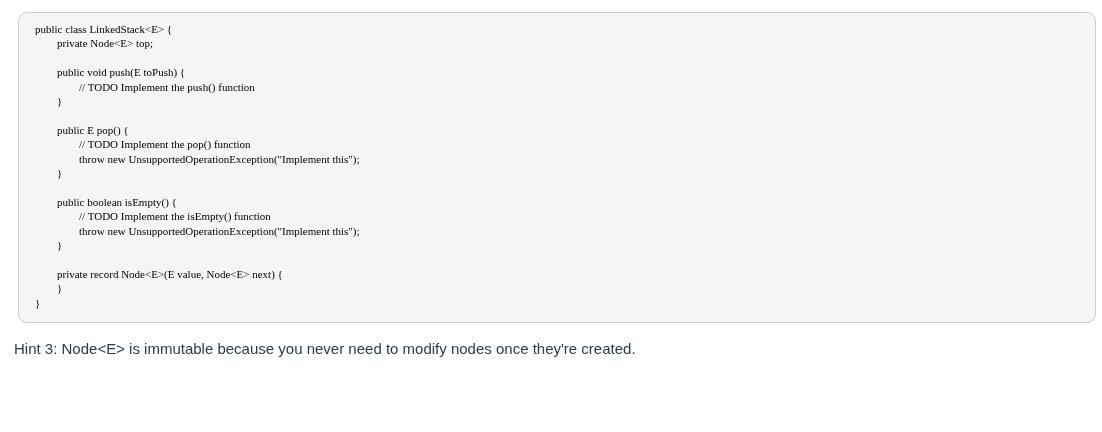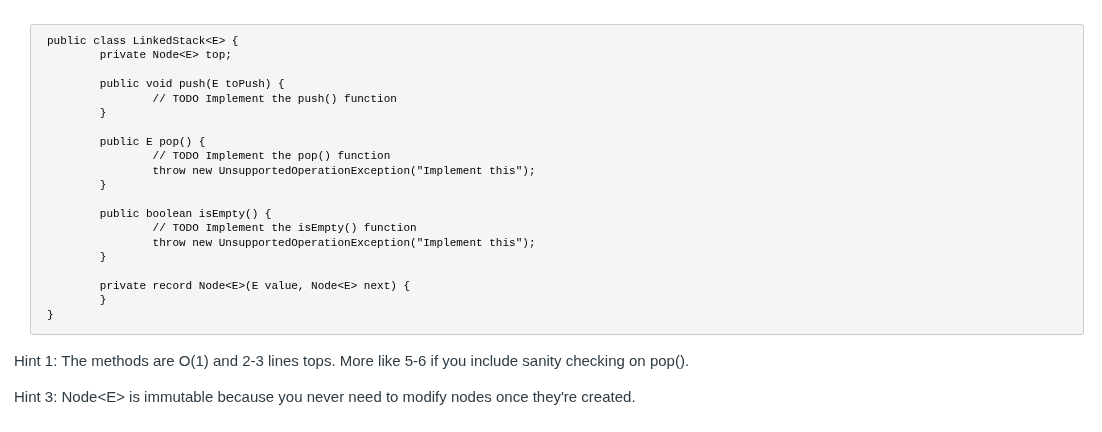--- a/index.html
+++ b/index.html
@@ -17,26 +17,26 @@
     width: 1102px;
     height: 432px;
     overflow: hidden;
     font-family: "Liberation Sans", "DejaVu Sans", sans-serif;
     color: var(--text, #2d3b45);
   }
   .page {
     padding: 8px 2px 0 14px;
   }
   .code-block {
-    margin: 16px;
+    margin: 4px;
     background: var(--code-bg, #f5f5f5);
     border: 1px solid var(--code-border, #c7cdd1);
-    border-radius: 3px;
+    border-radius: 9px;
     padding: 9px 12px 12px 16px;
-    font-family: Liberation Mono, monospace;
+    font-family: Liberation Serif, serif;
     font-size: 11px;
     line-height: 14.4px;
     color: #000000;
     white-space: pre;
     overflow: hidden;
   }
   .hint {
     font-size: 15px;
     line-height: 1.3;
     margin: 16px 0;
@@ -61,17 +61,16 @@
 
         public boolean isEmpty() {
                 // TODO Implement the isEmpty() function
                 throw new UnsupportedOperationException("Implement this");
         }
 
         private record Node&lt;E&gt;(E value, Node&lt;E&gt; next) {
         }
 }</pre>
 
-  <p class="hint">Hint 1: The methods are O(1) and 2-3 lines tops. More like 5-6 if you include sanity checking on pop().</p>
 
 
   <p class="hint">Hint 3: Node&lt;E&gt; is immutable because you never need to modify nodes once they're created.</p>
 </div>
 
 </body></html>

